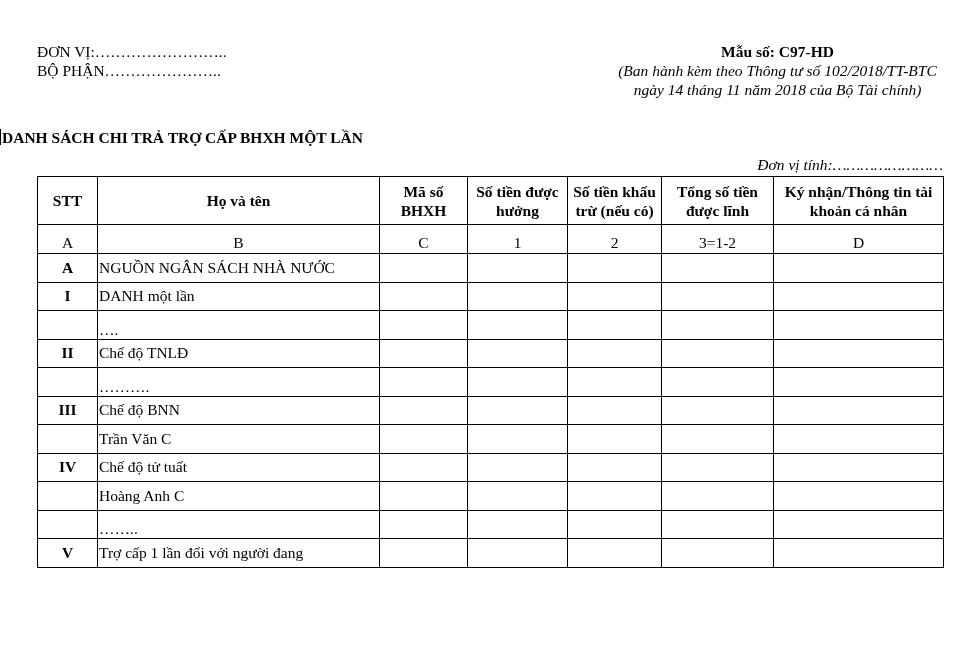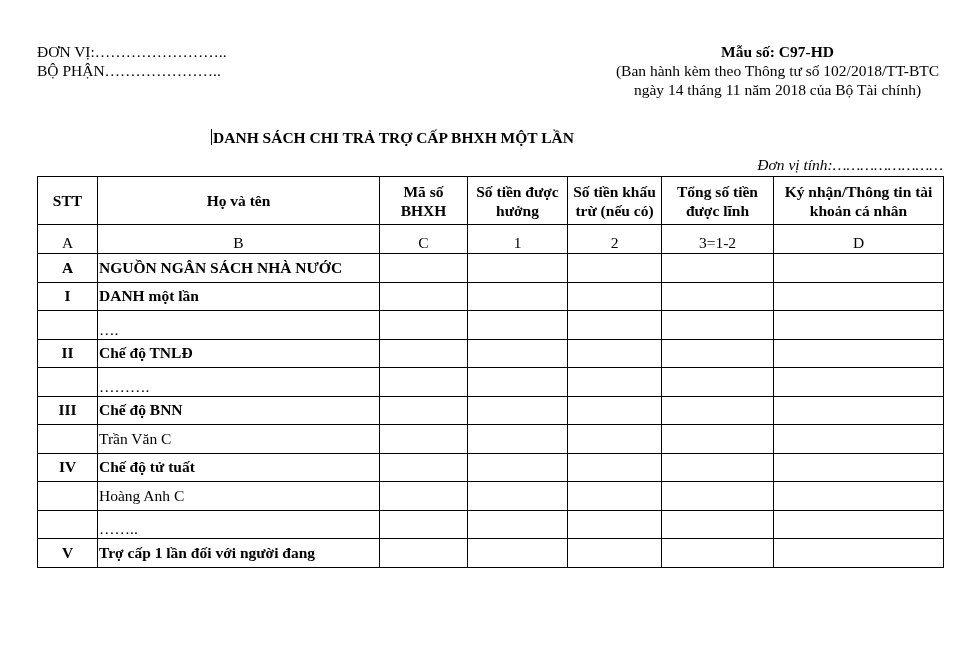--- a/index.html
+++ b/index.html
@@ -5,38 +5,38 @@
   html, body { margin: 0; padding: 0; background: #ffffff; }
   body {
     width: 979px; height: 665px; position: relative; overflow: hidden;
     font-family: "Liberation Serif", "DejaVu Serif", serif; color: #000;
   }
   .abs { position: absolute; }
   .unit-block { left: 37px; top: 42px; font-size: 15.5px; line-height: 19px; }
   .unit-block .b { font-weight: normal; }
   .form-block { left: 605px; top: 42px; width: 345px; text-align: center; font-size: 15.5px; line-height: 19px; }
   .form-block .code { font-weight: bold; }
-  .form-block .note { }
-  .title { left: 0; width: 785px; top: 129px; text-align: center; font-weight: bold; font-size: 15.5px; }
+  .form-block .note { font-style: italic; }
+  .title { left: 0; width: 785px; top: 129px; text-align: left; font-weight: bold; font-size: 15.5px; }
   .title .cursor { display: inline-block; width: 1px; height: 16px; background: #000; vertical-align: -2px; margin-right: 1px; }
   .unit-measure { right: 36px; top: 156px; font-style: italic; font-size: 15.5px; }
   table.grid {
     position: absolute; left: 37px; top: 176px;
     border-collapse: collapse; table-layout: fixed;
     font-size: 15.5px;
   }
   table.grid td, table.grid th {
     border: 1.3px solid #000; padding: 0; overflow: hidden; white-space: nowrap;
   }
   table.grid th { font-weight: bold; text-align: center; line-height: 19px; height: 47px; white-space: normal; }
   table.grid tr.idx td { text-align: center; height: 27px; vertical-align: bottom; padding-bottom: 1px; }
   table.grid tr.row td { height: 27.5px; }
   td.stt { text-align: center; font-weight: bold; }
   td.name { padding-left: 1px !important; }
-  tr.section td.name { font-weight: bold; }
+  tr.section td.name { font-weight: normal; }
   tr.ellipsis td.name { vertical-align: bottom; }
 </style>
 </head>
 <body>
 
 <div class="abs unit-block">
   <div>ĐƠN VỊ:……………………..</div>
   <div class="b">BỘ PHẬN…………………..</div>
 </div>
 

